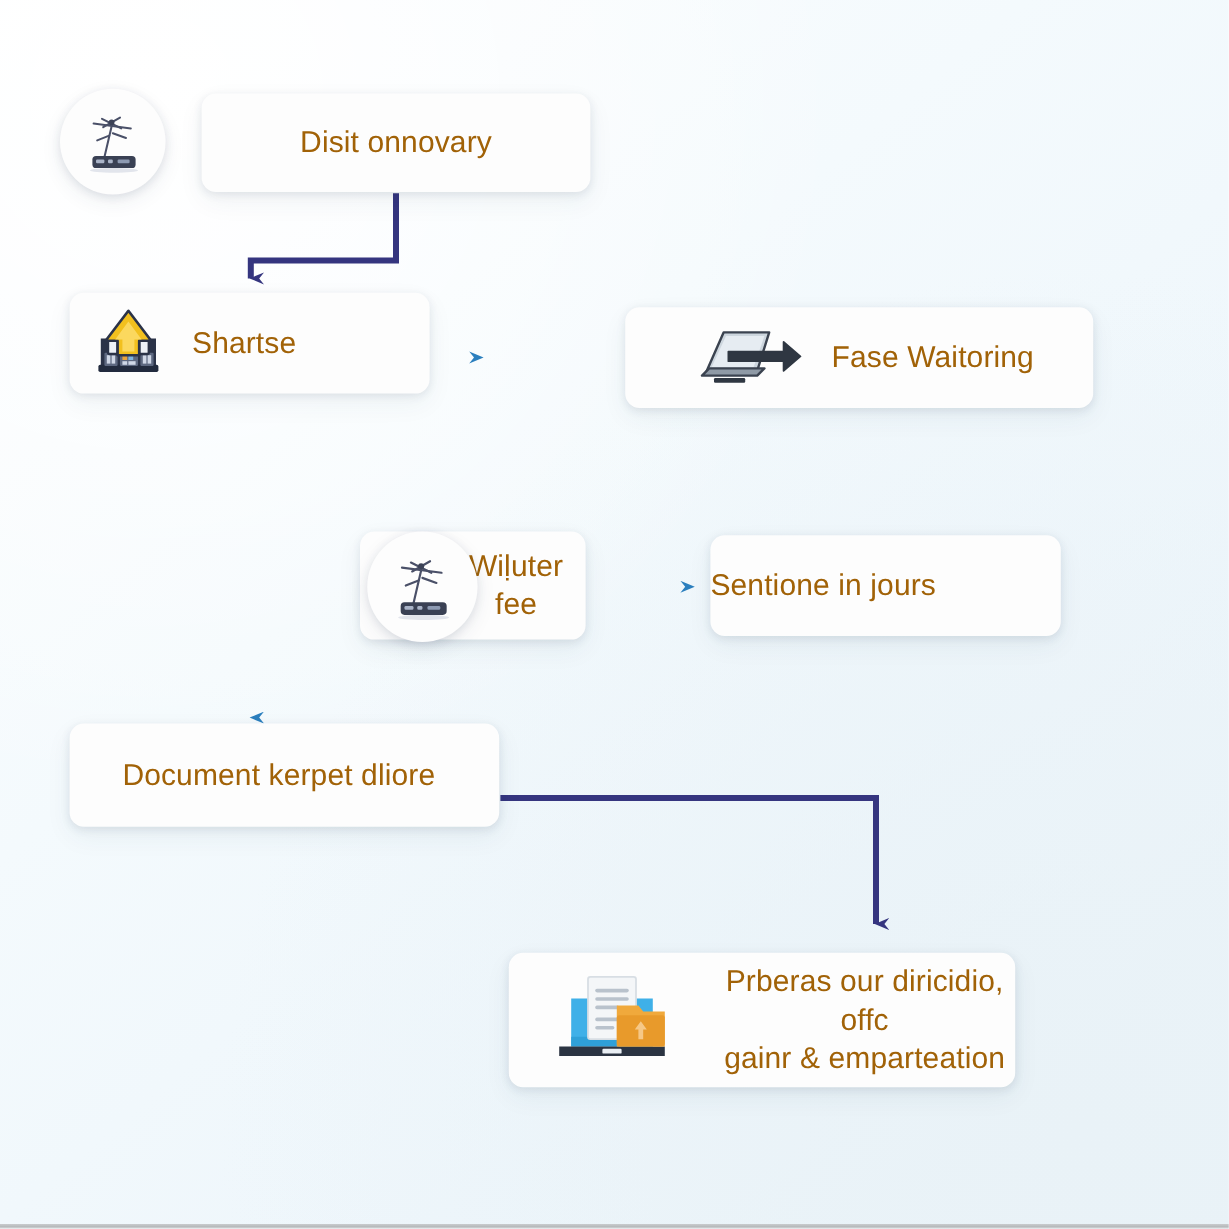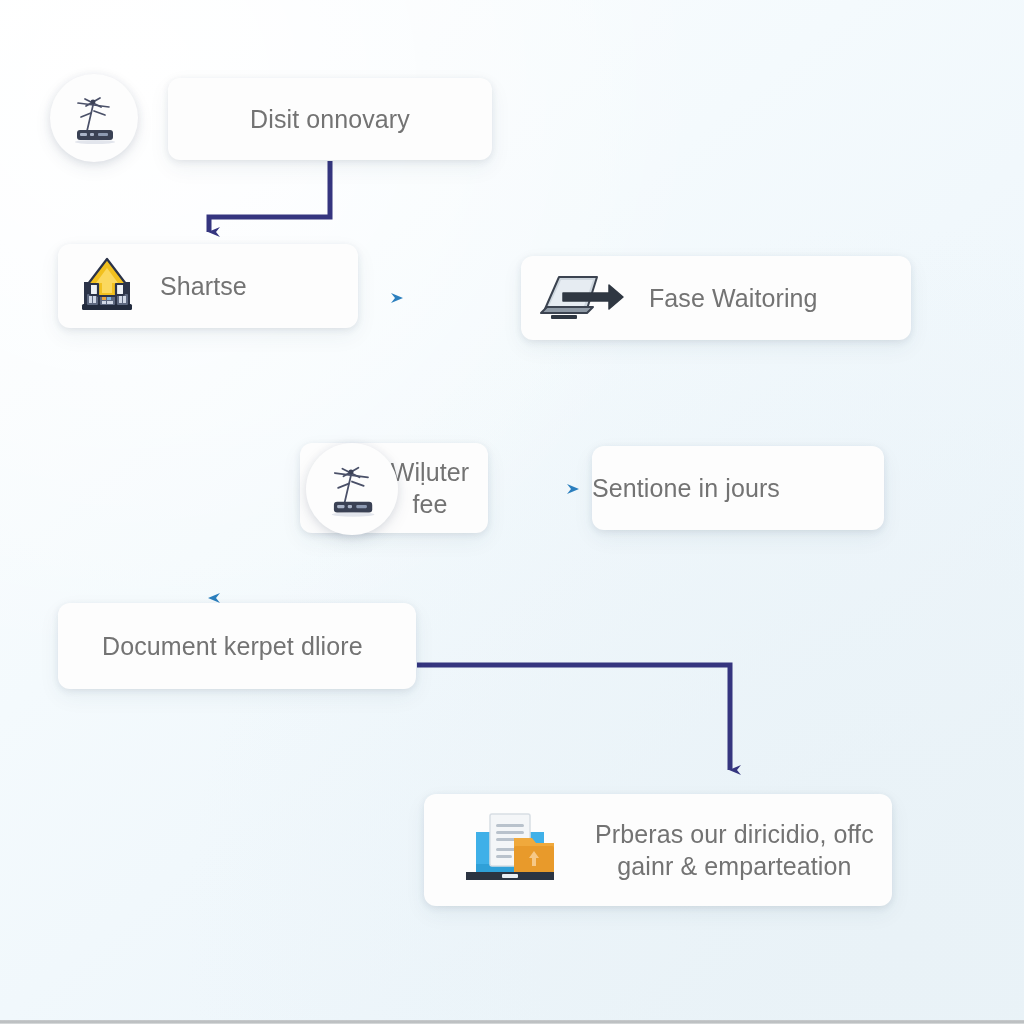--- a/index.html
+++ b/index.html
@@ -42,44 +42,44 @@
   .node {
     position: absolute;
     background: #fdfdfd;
     border-radius: 12px;
     box-shadow: 0 2px 7px rgba(40,60,90,0.10), 0 8px 22px rgba(40,60,90,0.06);
     display: flex;
     align-items: center;
     box-sizing: border-box;
   }
   .node-label {
-    color: #737373;
+    color: #a16207;
     font-size: 25px;
     line-height: 1.28;
     letter-spacing: 0.1px;
     white-space: pre-line;
   }
   .node-icon {
     flex: 0 0 auto;
     display: flex;
     align-items: center;
     justify-content: center;
   }
 
   
   #node-start      { left:168px; top:78px;  width:324px; height:82px;  justify-content:center; }
   #node-start .node-label { text-align:center; }
 
   #node-share      { left:58px;  top:244px; width:300px; height:84px;  padding-left:18px; gap:22px; }
-  #node-monitor    { left:521px; top:256px; width:390px; height:84px;  padding-left:18px; gap:24px; }
+  #node-monitor    { left:521px; top:256px; width:390px; height:84px;  padding-left:62px; gap:24px; }
   #node-router     { left:300px; top:443px; width:188px; height:90px;  padding-left:72px; }
   #node-router .node-label { text-align:center; width:100%; }
   #node-sentione   { left:592px; top:446px; width:292px; height:84px;  justify-content:flex-start; }
   #node-document   { left:58px;  top:603px; width:358px; height:86px;  padding-left:44px; }
-  #node-archive    { left:424px; top:794px; width:468px; height:112px; padding-left:38px; gap:37px; }
+  #node-archive    { left:424px; top:794px; width:422px; height:112px; padding-left:38px; gap:37px; }
   #node-archive .node-label { font-size:25px; text-align:center; }
 
   
   .icon-badge {
     position: absolute;
     border-radius: 50%;
     background: #fdfdfd;
     box-shadow: 0 2px 8px rgba(40,60,90,0.12), 0 6px 18px rgba(40,60,90,0.07);
     display: flex;
     align-items: center;

